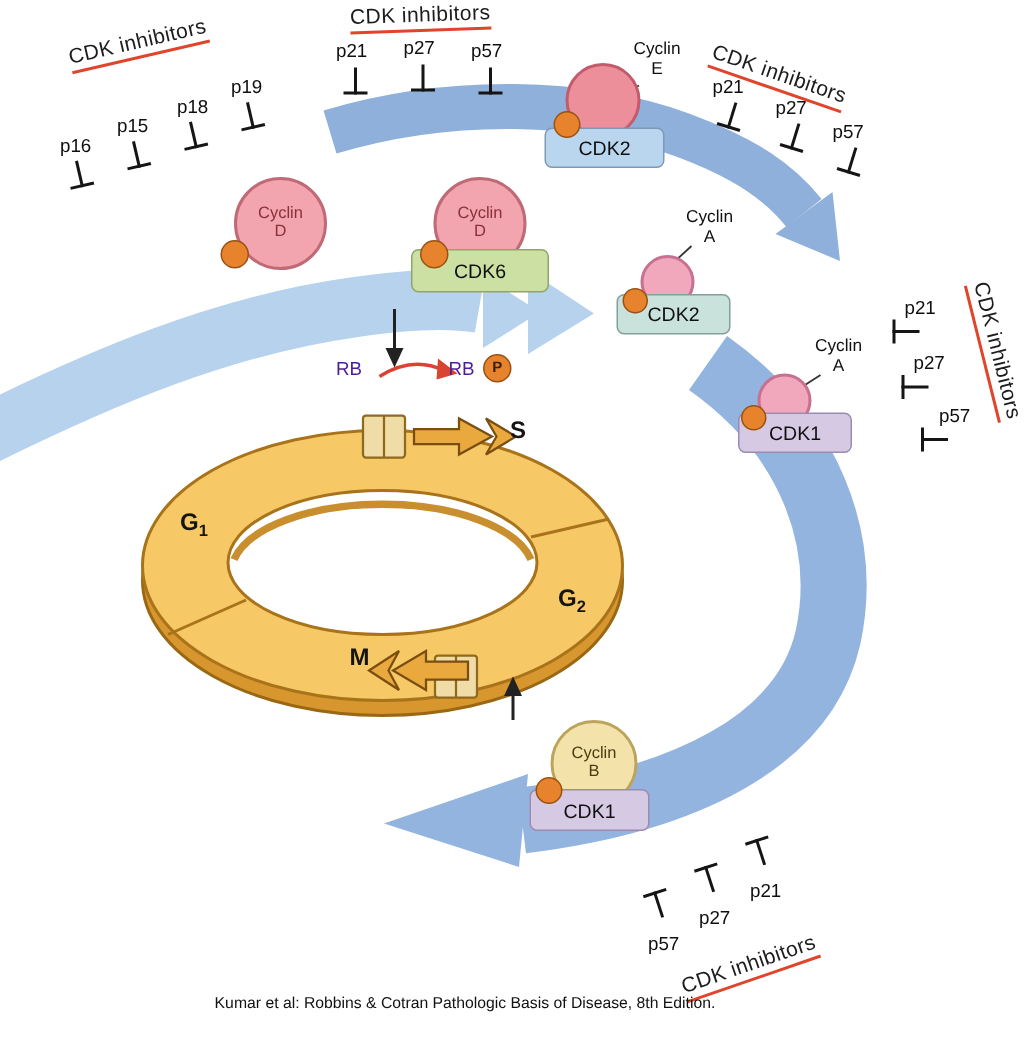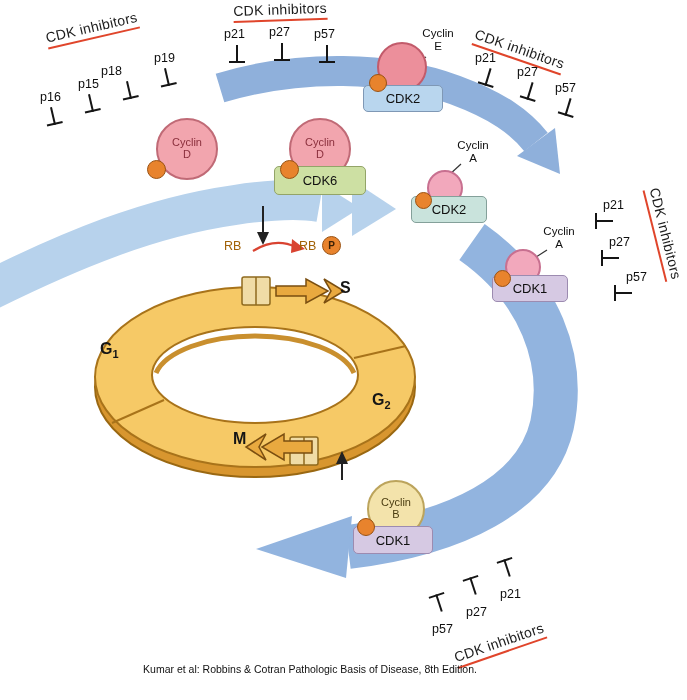--- a/index.html
+++ b/index.html
@@ -31,21 +31,21 @@
   .cdk-box.teal2  { background:#C9E3DC; border:1.5px solid #84A09A; }
   .cdk-box.purple { background:#D6C9E3; border:1.5px solid #9C8BB0; }
 
   .dot { position:absolute; border-radius:50%; background:#E8832D; border:1.5px solid #9A5212; }
 
   .cyclin-ext { position:absolute; font-size:11.5px; color:#0f0f0f; text-align:center; line-height:1.15; }
 
   .phase { position:absolute; font-weight:700; font-size:16px; color:#151515; }
   .phase sub { font-size:11px; }
 
-  .rb-label { position:absolute; font-size:12.5px; color:#a16207; }
+  .rb-label { position:absolute; font-size:12.5px; color:#4c1d95; }
   .p-circle { position:absolute; width:17px; height:17px; border-radius:50%; background:#E8832D;
               border:1.5px solid #9A5212; display:flex; align-items:center; justify-content:center;
               font-size:10px; font-weight:700; color:#3a2005; }
 
   .caption { position:absolute; left:70px; top:663px; width:480px; text-align:center;
              font-size:10.5px; color:#111; line-height:1.3; }
   .watermark { position:absolute; left:538px; top:677px; font-size:14.5px; font-weight:700; color:#111; }
 </style>
 </head>
 <body>
@@ -102,21 +102,21 @@
     <line x1="426" y1="57" x2="410" y2="66" stroke="#333" stroke-width="1.2"></line>
     <line x1="461" y1="164" x2="449" y2="175" stroke="#333" stroke-width="1.2"></line>
     <line x1="547" y1="250" x2="533" y2="259" stroke="#333" stroke-width="1.2"></line>
   </svg>
 
   <div class="inhib-title" style="left:44px;top:30px;transform:rotate(-13deg)">CDK inhibitors</div>
   <div class="p-label" style="left:40px;top:90px">p16</div>
   <div class="tbar" style="left:44px;top:107px;transform:rotate(-13deg)"></div>
   <div class="p-label" style="left:78px;top:77px">p15</div>
   <div class="tbar" style="left:82px;top:94px;transform:rotate(-13deg)"></div>
-  <div class="p-label" style="left:101px;top:64px">p18</div>
+  <div class="p-label" style="left:118px;top:64px">p18</div>
   <div class="tbar" style="left:120px;top:81px;transform:rotate(-13deg)"></div>
   <div class="p-label" style="left:154px;top:51px">p19</div>
   <div class="tbar" style="left:158px;top:68px;transform:rotate(-13deg)"></div>
 
   <div class="inhib-title" style="left:233px;top:3px;transform:rotate(-2deg)">CDK inhibitors</div>
   <div class="p-label" style="left:224px;top:27px">p21</div>
   <div class="tbar" style="left:228px;top:45px"></div>
   <div class="p-label" style="left:269px;top:25px">p27</div>
   <div class="tbar" style="left:273px;top:43px"></div>
   <div class="p-label" style="left:314px;top:27px">p57</div>
@@ -183,21 +183,21 @@
   <div class="cdk-box purple" style="left:492px;top:275px;width:74px;height:25px">CDK1</div>
   <div class="dot" style="left:494px;top:270px;width:15px;height:15px"></div>
 
   <div class="cyclin yellow" style="left:367px;top:480px;width:54px;height:54px">
     <div>Cyclin</div>
     <div>B</div>
   </div>
   <div class="cdk-box purple" style="left:353px;top:526px;width:78px;height:26px">CDK1</div>
   <div class="dot" style="left:357px;top:518px;width:16px;height:16px"></div>
 
-  <div class="phase" style="left:100px;top:340px"><span>G</span><sub>1</sub></div>
+  <div class="phase" style="left:120px;top:340px"><span>G</span><sub>1</sub></div>
   <div class="phase" style="left:340px;top:279px"><span>S</span><sub></sub></div>
   <div class="phase" style="left:372px;top:391px"><span>G</span><sub>2</sub></div>
   <div class="phase" style="left:233px;top:430px"><span>M</span><sub></sub></div>
 
   <div class="rb-label" style="left:224px;top:239px">RB</div>
   <div class="rb-label" style="left:299px;top:239px">RB</div>
   <div class="p-circle" style="left:322px;top:236px">P</div>
 
   <div class="caption">
     <div>Kumar et al: Robbins &amp; Cotran Pathologic Basis of Disease, 8th Edition.</div>

